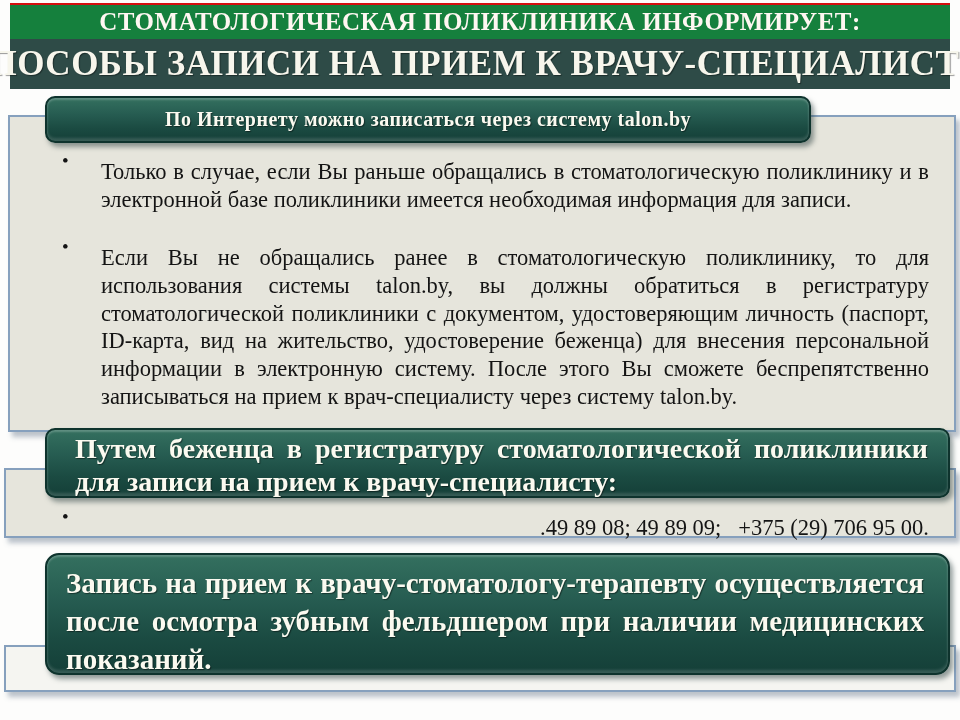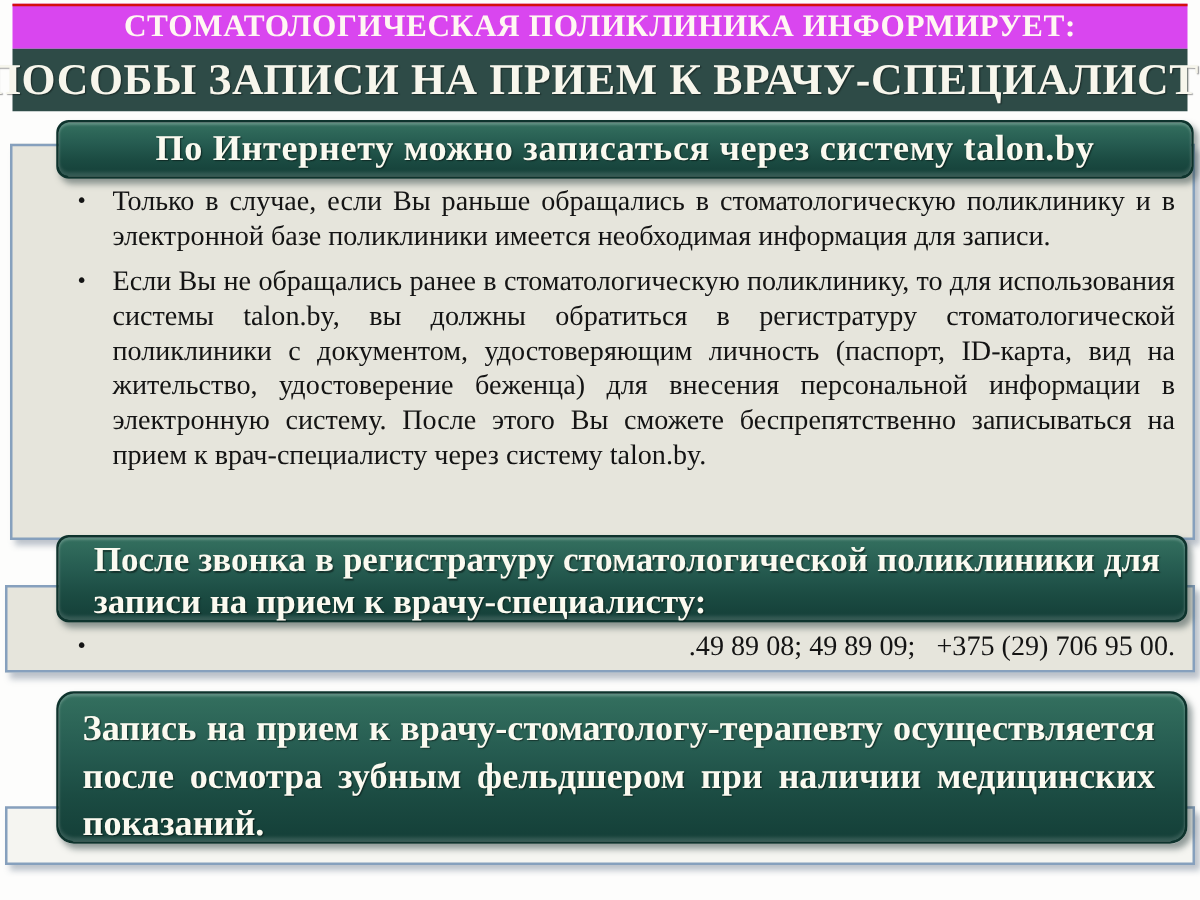--- a/index.html
+++ b/index.html
@@ -5,21 +5,21 @@
   html, body { margin: 0; padding: 0; background: #ffffff; }
   .slide {
     position: relative; width: 960px; height: 720px; overflow: hidden;
     background: #fdfdfc;
     font-family: "Liberation Serif", "DejaVu Serif", serif;
   }
 
   
   .banner-red {
     position: absolute; left: 10px; top: 3px; width: 940px; height: 34px;
-    background: #d946ef; border-top: 2px solid #d40f0f;
+    background: #15803d; border-top: 2px solid #d40f0f;
     display: flex; align-items: center; justify-content: center;
   }
   .banner-red span {
     color: #fff7f2; font-weight: bold; font-size: 25px; letter-spacing: 0.5px;
     white-space: nowrap;
   }
 
   
   .banner-teal {
     position: absolute; left: 10px; top: 39px; width: 940px; height: 50px;
@@ -46,42 +46,42 @@
     position: absolute; box-sizing: border-box;
     background: linear-gradient(180deg, #34705f 0%, #265c51 38%, #1b4b42 70%, #143f38 100%);
     border: 2px solid #0e332d; border-radius: 10px;
     box-shadow: 3px 4px 5px rgba(45,65,65,0.5),
                 inset 0 2px 2px rgba(255,255,255,0.22),
                 inset 0 -3px 3px rgba(255,255,255,0.15);
     color: #fbfaf0; font-weight: bold;
     text-shadow: 1px 1px 1px rgba(0,0,0,0.45);
   }
   .pill1 {
-    left: 45px; top: 96px; width: 910px; height: 47px;
+    left: 45px; top: 96px; width: 766px; height: 47px;
     display: flex; align-items: center; justify-content: center;
-    font-size: 29px; letter-spacing: 0.5px;
+    font-size: 20px; letter-spacing: 0.5px;
   }
   .pill2 {
     left: 45px; top: 428px; width: 905px; height: 70px;
     padding: 2px 20px 0 28px; font-size: 28px; line-height: 33px;
     text-align: justify;
   }
   .pill3 {
     left: 45px; top: 553px; width: 905px; height: 122px; border-radius: 14px;
     padding: 9px 24px 0 19px; font-size: 29px; line-height: 38px;
     text-align: justify;
   }
 
   
   .bullets { position: absolute; color: #141414; }
   .bullets1 { left: 62px; top: 147px; width: 878px; font-size: 22.5px; line-height: 1.23; }
   .bullets2 { left: 62px; top: 503px; width: 878px; font-size: 22.5px; line-height: 1.23; }
   .bullet-row { display: flex; margin-bottom: 9px; }
   .bullet-marker { flex: 0 0 28px; width: 28px; font-size: 19px; padding-top: 2px; }
-  .bullet-text { flex: 1; text-align: justify; margin: 0; }
+  .bullet-text { flex: 1; text-align: justify; margin: 11px; }
   .bullet-text.pre { white-space: pre-wrap; text-align: right; }
 </style>
 </head>
 <body>
 
 <div class="slide">
 
   <header class="banner-red">
     <span>СТОМАТОЛОГИЧЕСКАЯ ПОЛИКЛИНИКА ИНФОРМИРУЕТ:</span>
   </header>
@@ -100,21 +100,21 @@
       <p class="bullet-text">Только в случае, если Вы раньше обращались в стоматологическую поликлинику и в электронной базе поликлиники имеется необходимая информация для записи.</p>
     </div>
     <div class="bullet-row">
       <span class="bullet-marker">•</span>
       <p class="bullet-text">Если Вы не обращались ранее в стоматологическую поликлинику, то для использования системы talon.by, вы должны обратиться в регистратуру стоматологической поликлиники с документом, удостоверяющим личность (паспорт, ID-карта, вид на жительство, удостоверение беженца) для внесения персональной информации в электронную систему. После этого Вы сможете беспрепятственно записываться на прием к врач-специалисту через систему talon.by.</p>
     </div>
   </div>
 
   <div class="body-box box2"></div>
   <div class="pill pill2">
-    <span>После звонка в регистратуру стоматологической поликлиники для записи на прием к врачу-специалисту:</span>
+    <span>Путем беженца в регистратуру стоматологической поликлиники для записи на прием к врачу-специалисту:</span>
   </div>
   <div class="bullets bullets2">
     <div class="bullet-row">
       <span class="bullet-marker">•</span>
       <p class="bullet-text pre">.49 89 08; 49 89 09;   +375 (29) 706 95 00.</p>
     </div>
   </div>
 
   <div class="body-box box3"></div>
   <div class="pill pill3">

